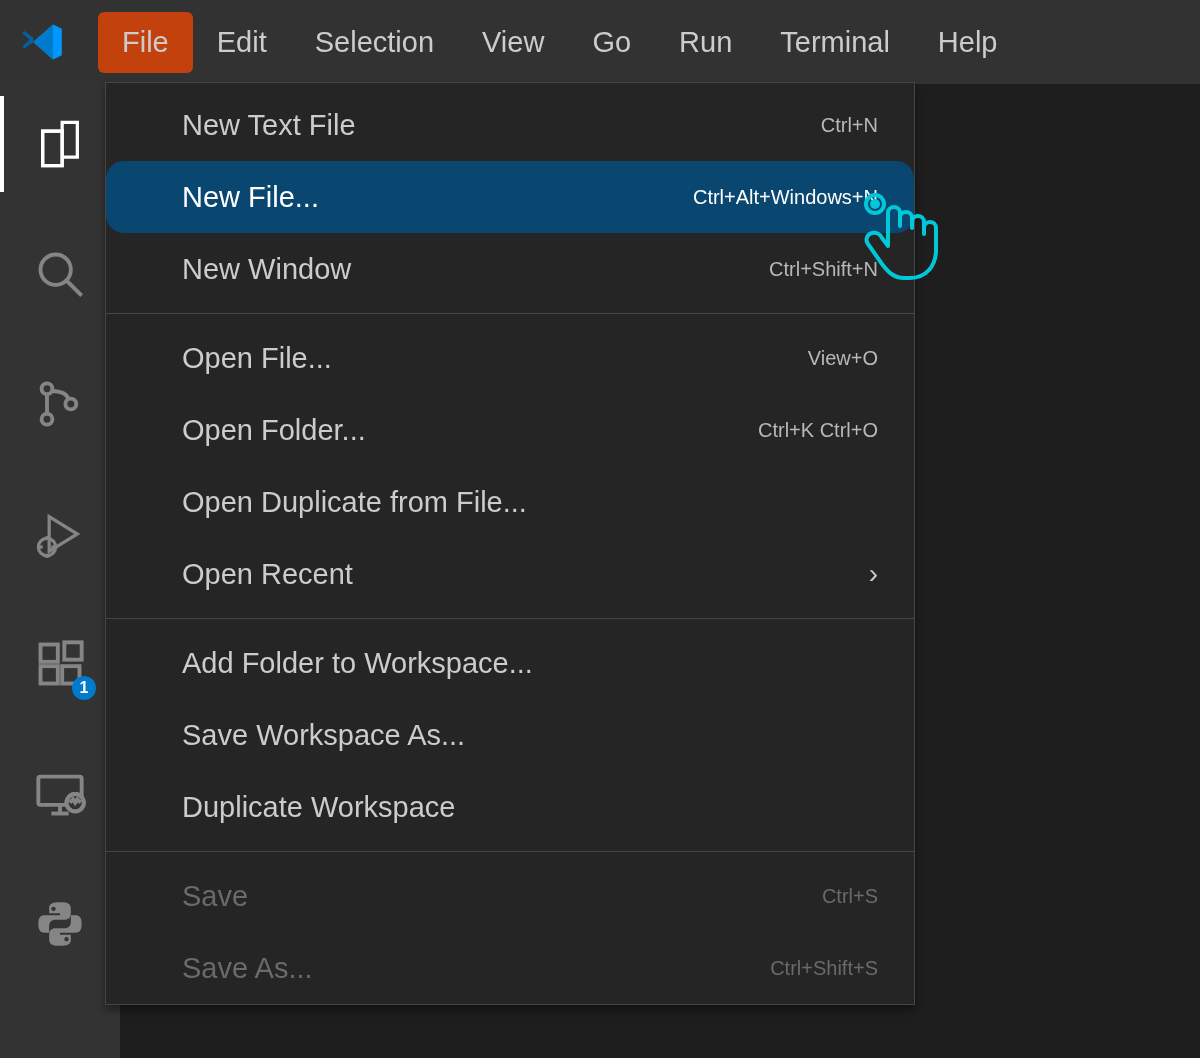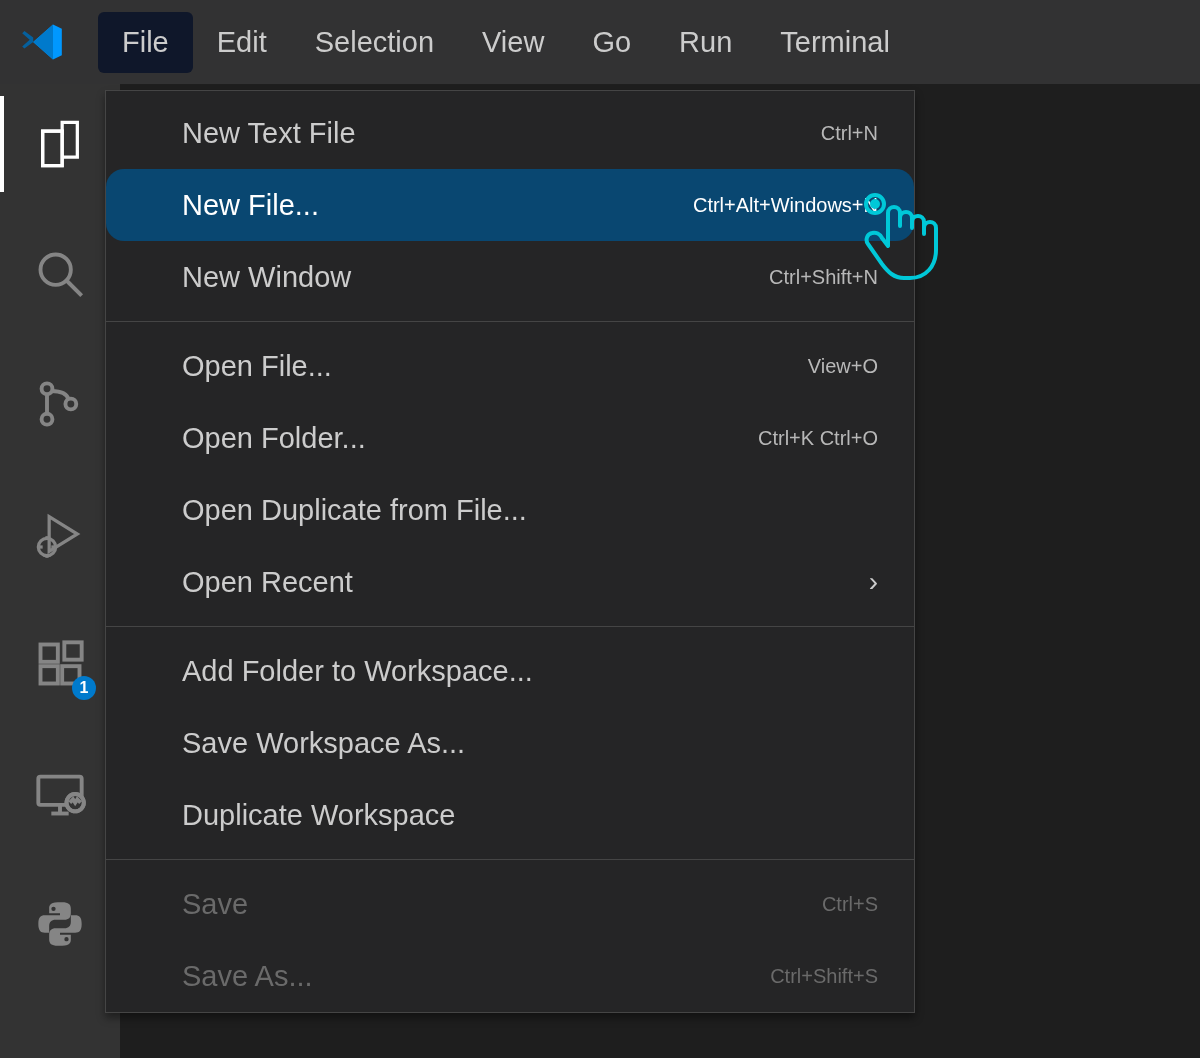--- a/index.html
+++ b/index.html
@@ -30,21 +30,21 @@
       gap: 0;
     }
     .menu-item {
       color: #cccccc;
       font-size: 29px;
       padding: 14px 24px;
       cursor: pointer;
       border-radius: 6px;
     }
     .menu-item.active {
-      background: #0f172a;
+      background: #c2410c;
     }
     .activity-bar {
       position: absolute;
       left: 0;
       top: 84px;
       width: 120px;
       height: calc(100% - 84px);
       background: #333333;
       display: flex;
       flex-direction: column;
@@ -84,21 +84,21 @@
       font-weight: bold;
       min-width: 24px;
       height: 24px;
       border-radius: 12px;
       display: flex;
       align-items: center;
       justify-content: center;
     }
     .dropdown {
       position: absolute;
-      top: 90px;
+      top: 82px;
       left: 105px;
       width: 810px;
       background: #252526;
       border: 1px solid #454545;
       box-shadow: 0 5px 8px rgba(0,0,0,0.4);
     }
     .dropdown-item {
       height: 72px;
       display: flex;
       align-items: center;
@@ -157,20 +157,21 @@
     <path fill="#0065a9" d="M 30 50 L 10 65 L 5 60 L 22 45 L 5 30 L 10 25 L 30 40 Z" opacity="0.9"></path>
   </svg>
   <div class="menubar">
     <div class="menu-item active">File</div>
     <div class="menu-item">Edit</div>
     <div class="menu-item">Selection</div>
     <div class="menu-item">View</div>
     <div class="menu-item">Go</div>
     <div class="menu-item">Run</div>
     <div class="menu-item">Terminal</div>
+    <div class="menu-item">Help</div>
   </div>
 </div>
 
 <div class="editor-area"></div>
 
 <div class="activity-bar">
   <div class="activity-icon active">
     <svg viewBox="0 0 24 24" fill="none" stroke="currentColor" stroke-width="1.5">
       <path d="M13 2 L20 2 L20 18 L8 18 L8 7 L13 7 Z"></path>
       <path d="M4 6 L13 6 L13 22 L4 22 Z" fill="#333333"></path>

